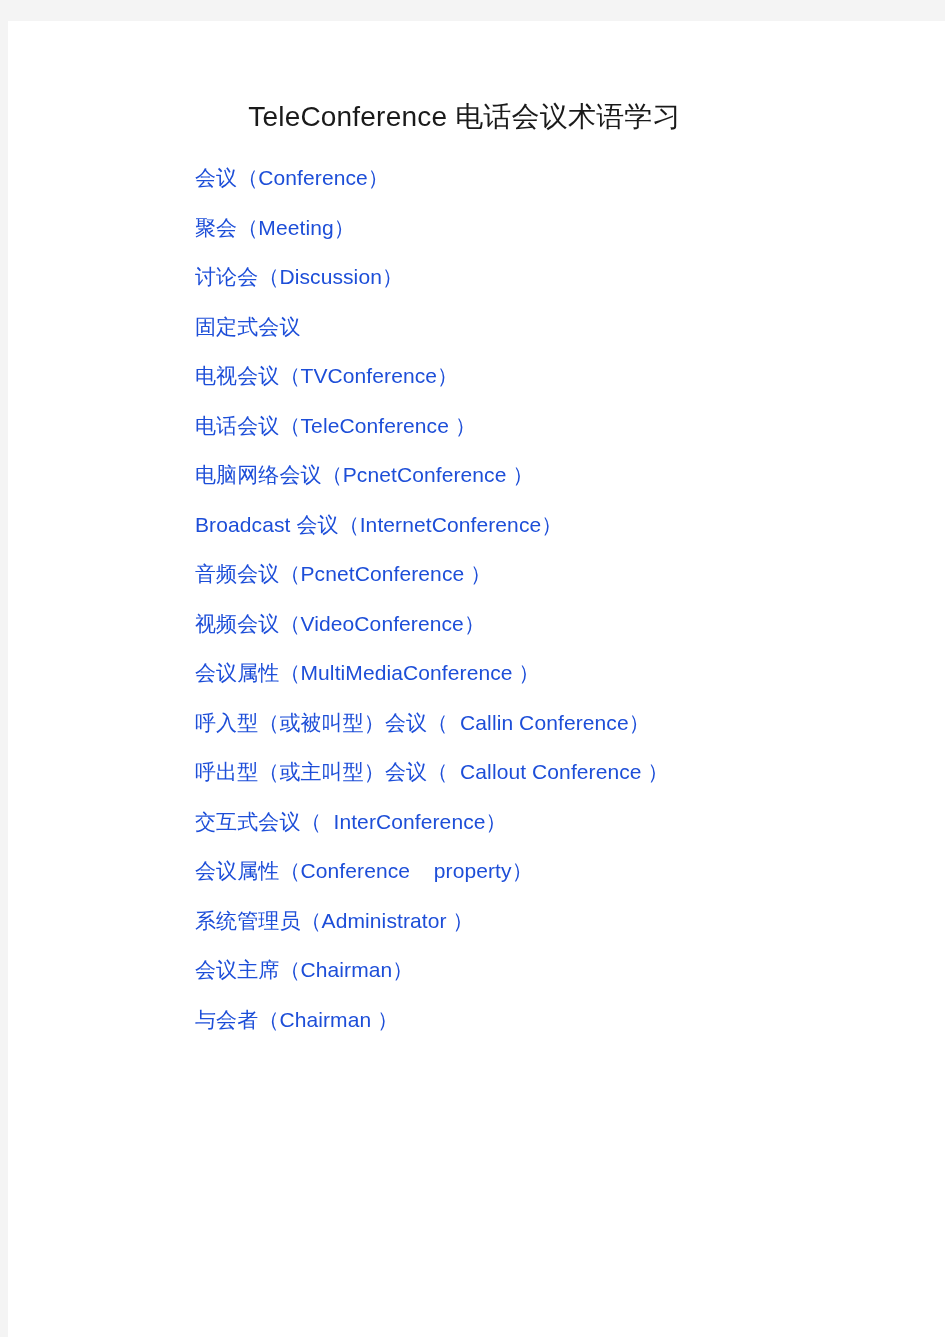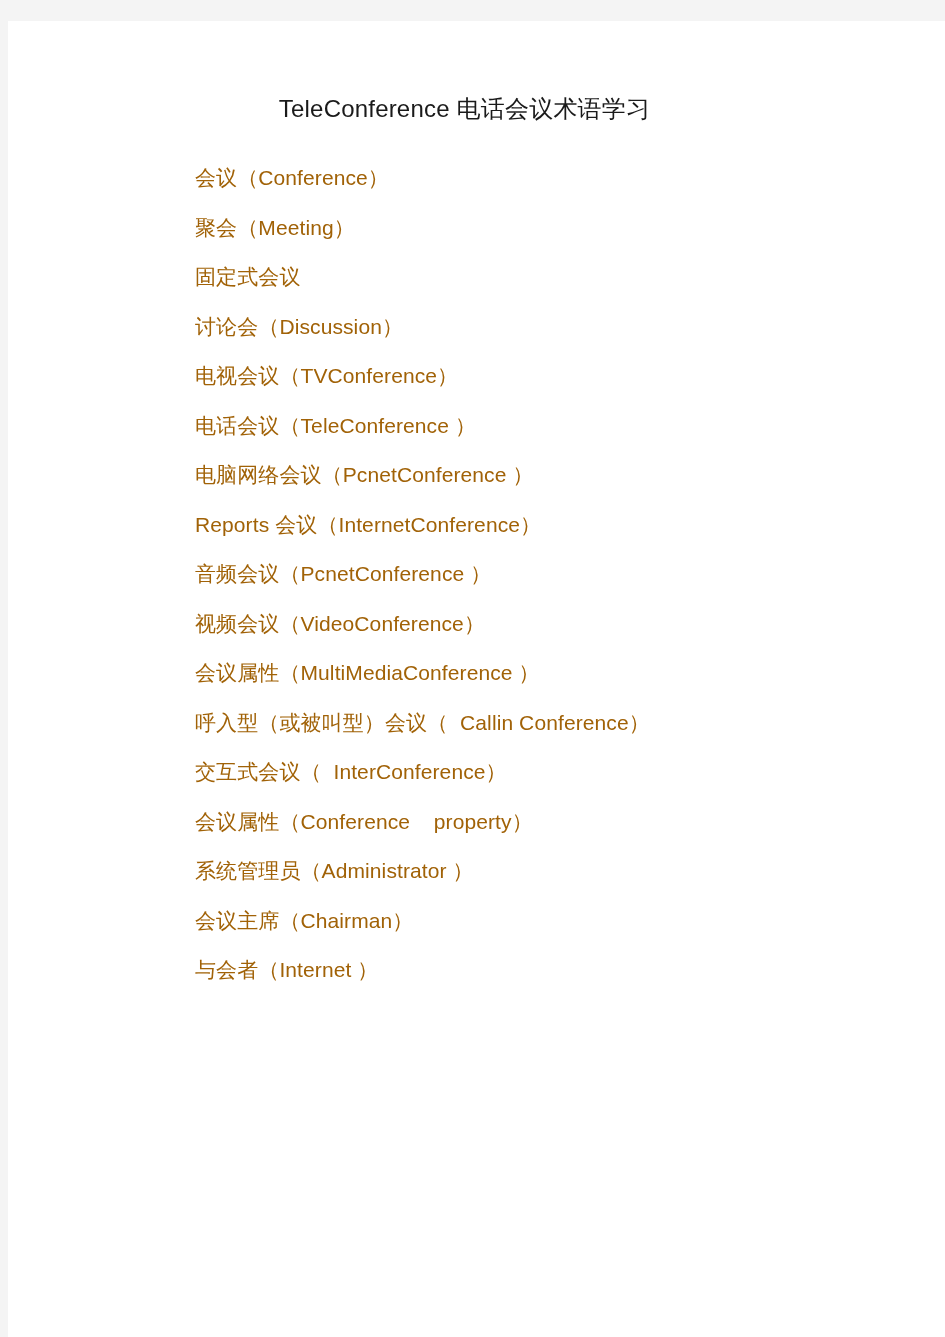--- a/index.html
+++ b/index.html
@@ -28,71 +28,72 @@
     position: absolute;
     left: 0;
     top: 0;
     width: 937px;
     height: 1316px;
   }
 
   .doc-title {
     position: absolute;
     left: 0;
-    top: 74px;
+    top: 82px;
     width: 913px;
     text-align: center;
-    font-size: 24px;
+    font-size: 28px;
     line-height: 28px;
     color: #1a1a1a;
     letter-spacing: 0.2px;
     white-space: pre;
   }
 
   .term-list {
     position: absolute;
     left: 187px;
     top: 132px;
     width: 720px;
     margin: 0;
     padding: 0;
     list-style: none;
   }
 
   .term-line {
     height: 49.5px;
     line-height: 49.5px;
     font-size: 21px;
-    color: #a16207;
+    color: #1d4ed8;
     white-space: pre;
     letter-spacing: 0.1px;
   }
 </style>
 </head>
 <body>
 
 <div class="page-sheet">
   <div class="doc-body">
 
     <div class="doc-title">TeleConference 电话会议术语学习</div>
 
     <ul class="term-list">
       <li class="term-line">会议（Conference）</li>
       <li class="term-line">聚会（Meeting）</li>
+      <li class="term-line">讨论会（Discussion）</li>
       <li class="term-line">固定式会议</li>
-      <li class="term-line">讨论会（Discussion）</li>
       <li class="term-line">电视会议（TVConference）</li>
       <li class="term-line">电话会议（TeleConference ）</li>
       <li class="term-line">电脑网络会议（PcnetConference ）</li>
-      <li class="term-line">Reports 会议（InternetConference）</li>
+      <li class="term-line">Broadcast 会议（InternetConference）</li>
       <li class="term-line">音频会议（PcnetConference ）</li>
       <li class="term-line">视频会议（VideoConference）</li>
       <li class="term-line">会议属性（MultiMediaConference ）</li>
       <li class="term-line">呼入型（或被叫型）会议（  Callin Conference）</li>
+      <li class="term-line">呼出型（或主叫型）会议（  Callout Conference ）</li>
       <li class="term-line">交互式会议（  InterConference）</li>
       <li class="term-line">会议属性（Conference    property）</li>
       <li class="term-line">系统管理员（Administrator ）</li>
       <li class="term-line">会议主席（Chairman）</li>
-      <li class="term-line">与会者（Internet ）</li>
+      <li class="term-line">与会者（Chairman ）</li>
     </ul>
 
   </div>
 </div>
 
 </body></html>

